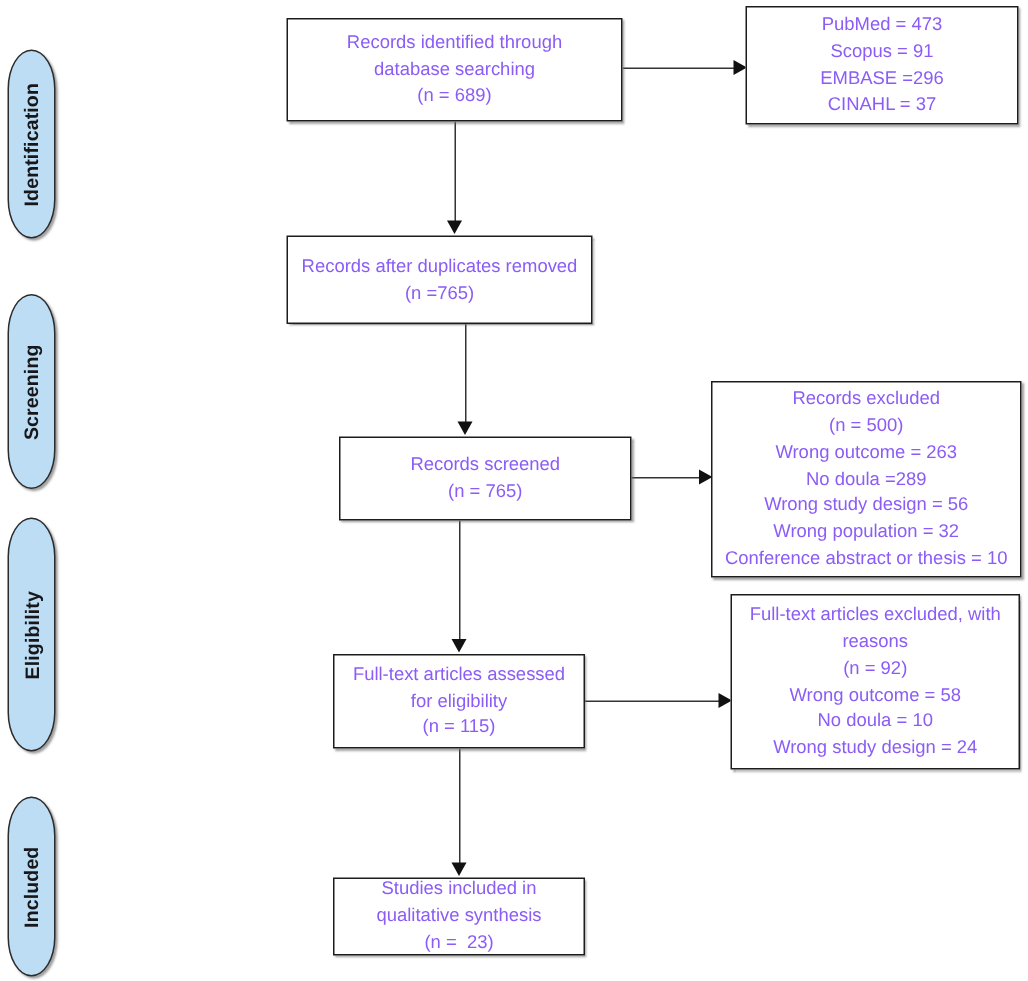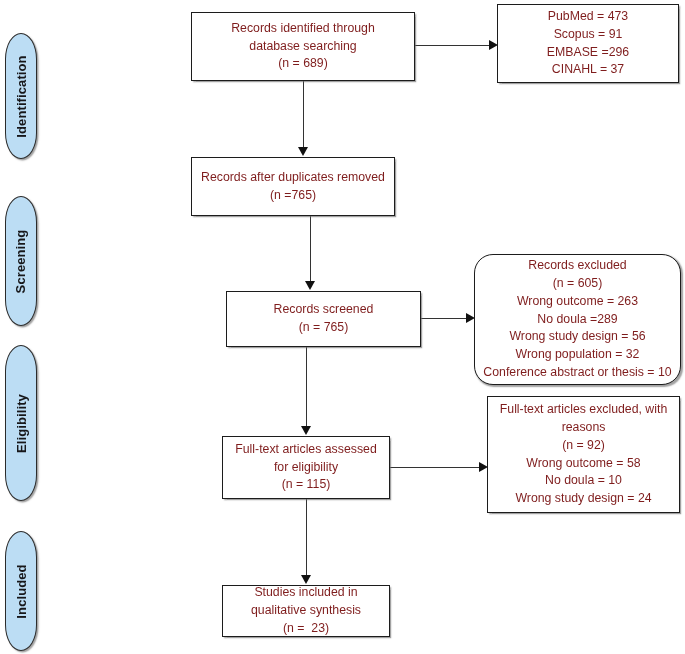--- a/index.html
+++ b/index.html
@@ -46,21 +46,21 @@
     position: absolute;
     box-sizing: border-box;
     background: #ffffff;
     border: 1.3px solid #1c1c1c;
     box-shadow: 1.6px 1.6px 1.4px rgba(110,110,110,0.65);
     display: flex;
     flex-direction: column;
     align-items: center;
     justify-content: center;
     text-align: center;
-    color: #7f1d1d;
+    color: #8b5cf6;
     font-size: 12.3px;
     line-height: 1.45;
     padding: 2px 5px;
   }
   .flow-box .ln { white-space: pre; display: block; }
 
   
   .conn-v {
     position: absolute;
     width: 0;
@@ -144,23 +144,23 @@
   <div class="flow-box" style="left:191px; top:157px; width:204px; height:59px;">
     <span class="ln">Records after duplicates removed</span>
     <span class="ln">(n =765)</span>
   </div>
 
   <div class="flow-box" style="left:226px; top:291px; width:195px; height:56px;">
     <span class="ln">Records screened</span>
     <span class="ln">(n = 765)</span>
   </div>
 
-  <div class="flow-box" style="left:474px; top:254px; width:207px; height:131px;border-radius:19px;">
+  <div class="flow-box" style="left:474px; top:254px; width:207px; height:131px;">
     <span class="ln">Records excluded</span>
-    <span class="ln">(n = 605)</span>
+    <span class="ln">(n = 500)</span>
     <span class="ln">Wrong outcome = 263</span>
     <span class="ln">No doula =289</span>
     <span class="ln">Wrong study design = 56</span>
     <span class="ln">Wrong population = 32</span>
     <span class="ln">Conference abstract or thesis = 10</span>
   </div>
 
   <div class="flow-box" style="left:222px; top:436px; width:168px; height:63px;">
     <span class="ln">Full-text articles assessed</span>
     <span class="ln">for eligibility</span>

